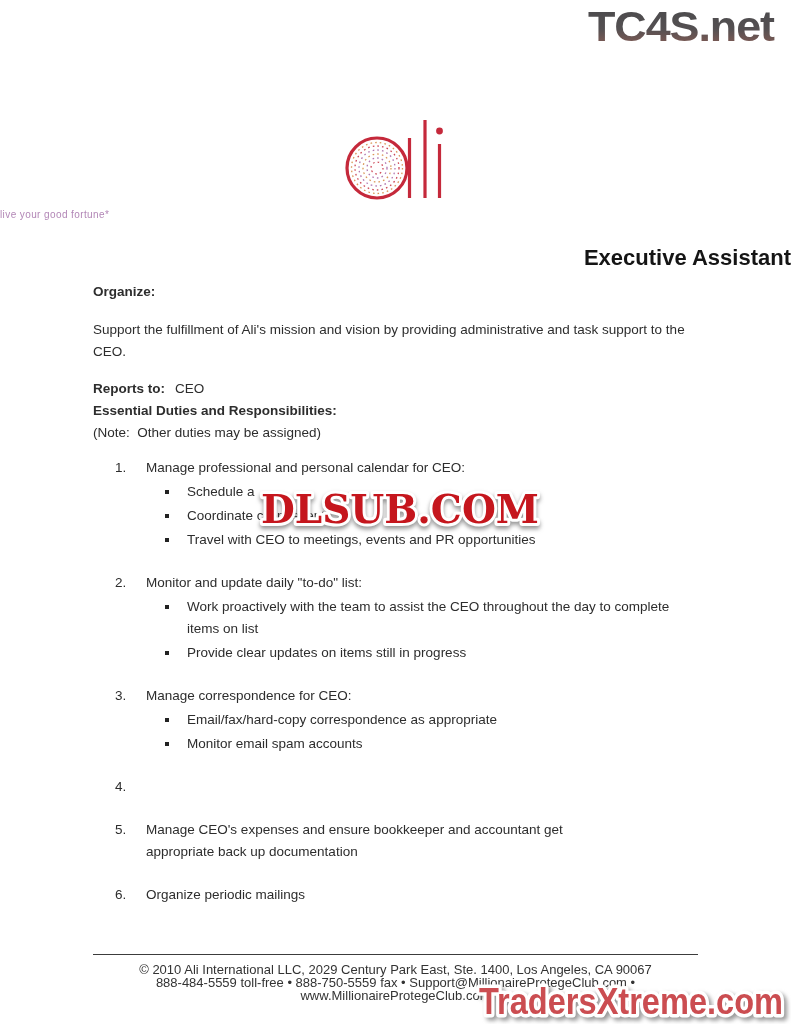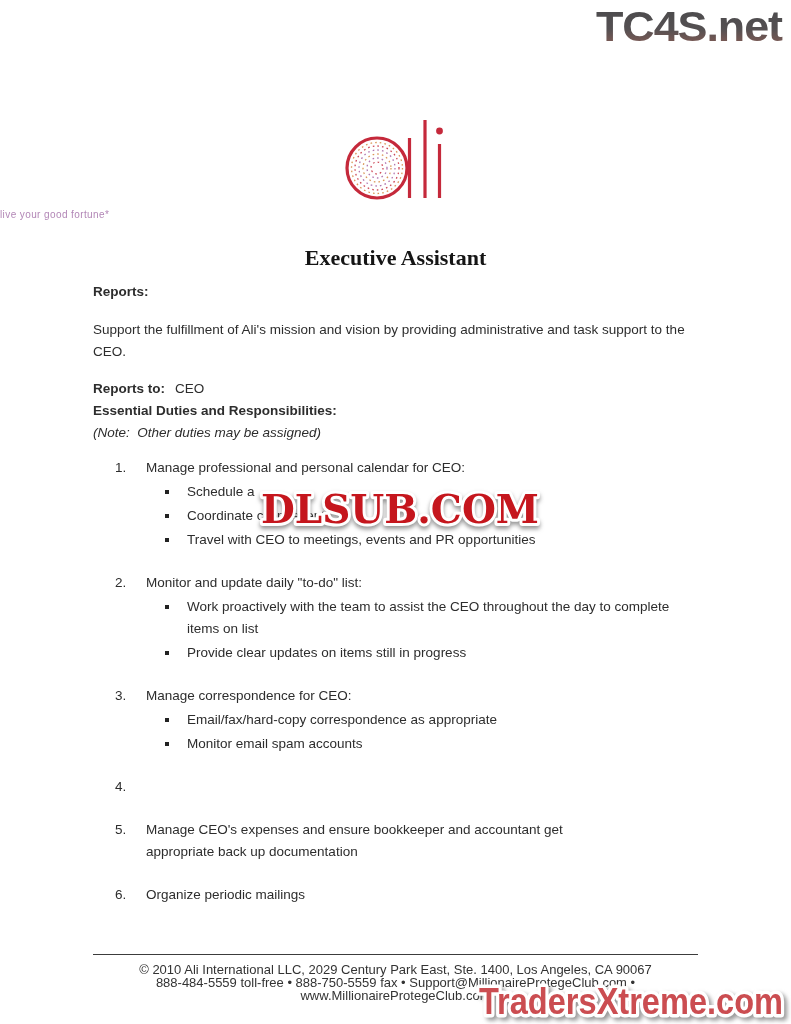--- a/index.html
+++ b/index.html
@@ -3,21 +3,21 @@
 <meta charset="utf-8">
 <style>
   * { margin:0; padding:0; box-sizing:border-box; }
   html,body { background:#ffffff; }
   .page {
     position:relative; width:791px; height:1024px; background:#ffffff;
     font-family:"Liberation Sans", sans-serif; color:#2d2d2d; overflow:hidden;
   }
 
   
-  .wm-tc4s { position:absolute; top:0; right:4px; }
+  .wm-tc4s { position:absolute; top:0; right:12px; }
   .wm-tc4s svg { overflow:visible; }
   .wm-tc4s text {
     font-family:"Liberation Sans", sans-serif; font-weight:bold;
     letter-spacing:-1px;
   }
   .wm-dlsub { position:absolute; left:255px; top:486px; }
   .wm-dlsub svg { overflow:visible; filter:drop-shadow(0 3px 2px rgba(95,95,95,0.65)); }
   .wm-dlsub text {
     font-family:"DejaVu Serif", serif; font-weight:bold; font-size:40px;
     fill:#c5161d; stroke:#ffffff; stroke-width:6px; paint-order:stroke;
@@ -33,33 +33,33 @@
 
   
   .logo { position:absolute; top:118px; left:0; right:0; text-align:left; }
   .logo svg { display:block; margin:0 auto; }
   .tagline {
     margin-top:5px; font-size:10px; letter-spacing:0.4px; color:#b286b6;
   }
 
   
   .doc-title {
-    position:absolute; top:245px; left:0; right:0; text-align:center;
-    font-family:Liberation Serif, serif; font-weight:bold; font-size:22px;
+    position:absolute; top:245px; left:0; right:0; text-align:right;
+    font-family:Liberation Sans, sans-serif; font-weight:bold; font-size:22px;
     color:#151515; white-space:nowrap;
   }
 
   
   .body { position:absolute; top:281px; left:93px; width:605px; font-size:13.5px; line-height:22px; }
   .b { font-weight:bold; }
   .para { margin-top:16px; max-width:600px; }
   .reports { margin-top:15px; }
   .reports .val { margin-left:10px;text-align:center; }
   .duties-label { margin-top:0; font-weight:bold; }
-  .note { font-style:italic; white-space:pre-wrap; }
+  .note { white-space:pre-wrap; }
   .duty-list { margin-top:13px; }
   .duty-group { margin-bottom:21px; }
   .duty-head { display:flex; }
   .duty-num { width:25px; margin-left:22px; flex:none; }
   .duty-text { width:462px;margin-left:6px; }
   .sub-item { display:flex; margin-top:2px; }
   .sub-bullet { flex:none; width:4px; height:4px; background:#222; margin-left:72px; margin-top:9px; }
   .sub-text { margin-left:18px; width:492px; }
 
   
@@ -105,21 +105,21 @@
         <circle cx="34" cy="50" r="25.5" stroke="#d4853c"></circle>
       </g>
     </svg>
     <div class="tagline">live your good fortune*</div>
   </div>
 
   <div class="doc-title">Executive Assistant</div>
 
   <div class="body">
 
-    <div class="b">Reports:</div>
+    <div class="b">Organize:</div>
     <div class="para">Support the fulfillment of Ali's mission and vision by providing administrative and task support to the CEO.</div>
 
     <div class="reports">
       <span class="b">Reports to:</span><span class="val">CEO</span>
     </div>
 
     <div class="duties-label">Essential Duties and Responsibilities:</div>
     <div class="note">(Note:  Other duties may be assigned)</div>
 
     <div class="duty-list">

